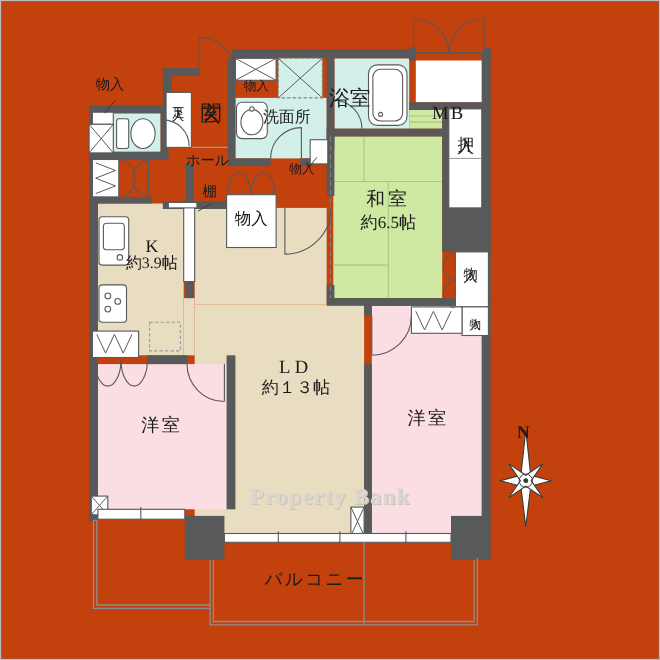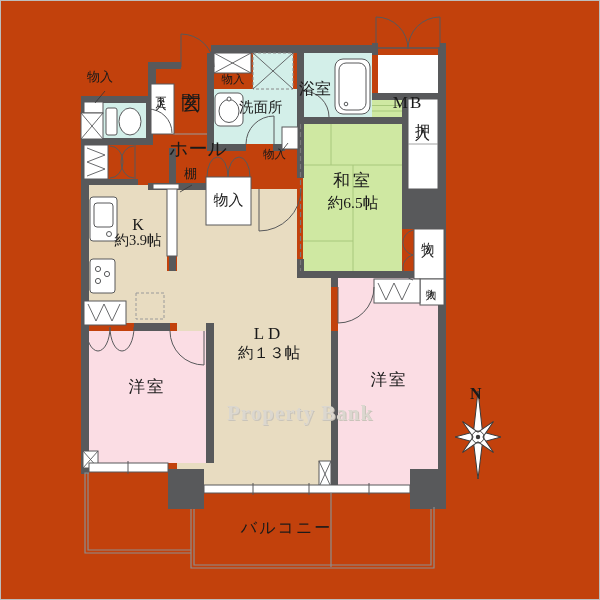--- a/index.html
+++ b/index.html
@@ -5,21 +5,21 @@
   html,body{margin:0;padding:0;background:#fff;}
   .plan{position:relative;width:600px;height:600px;background:#c2410c;
         border:1px solid #bdbdbd;box-sizing:border-box;overflow:hidden;
         font-family:"Liberation Serif","DejaVu Serif",serif;}
   .plan svg{position:absolute;left:0;top:0;}
   .lbl{position:absolute;color:#1a1a1a;line-height:1.1;white-space:nowrap;
        font-family:"Liberation Serif","DejaVu Serif",serif;}
   .ctr{text-align:center;}
   .v{writing-mode:vertical-rl;text-orientation:upright;letter-spacing:2px;}
   .watermark{position:absolute;font-weight:bold;color:#dbd7cf;
-             text-shadow:1px 1px 0 #c9c4ba;letter-spacing:1px;}
+             text-shadow:1px 1px 0 #c9c4ba;letter-spacing:1px;margin-top:38px;}
 </style>
 </head>
 <body>
 
 <div class="plan">
   <svg width="600" height="600" viewBox="0 0 600 600">
 
     <g>
       <rect x="102" y="102" width="43" height="35" fill="#d3efe9"></rect>
       <rect x="213" y="88" width="83" height="55" fill="#d3efe9"></rect>
@@ -201,24 +201,24 @@
       <circle r="6" fill="none" stroke="#3a3a3a" stroke-width="0.9"></circle>
       <circle r="2.2" fill="#3a3a3a"></circle>
     </g>
   </svg>
 
   <div class="lbl" style="left:86px;top:69px;font-size:13px;">物入</div>
   <div class="lbl v" style="left:179px;top:76px;height:60px;font-size:19px;">玄関</div>
   <div class="lbl v" style="left:154px;top:87px;height:44px;font-size:11px;letter-spacing:1px;">下足入</div>
   <div class="lbl ctr" style="left:214px;top:72px;width:36px;font-size:11.5px;">物入</div>
   <div class="lbl" style="left:238px;top:99px;font-size:14.5px;">洗面所</div>
-  <div class="lbl" style="left:298px;top:79px;font-size:16px;">浴室</div>
+  <div class="lbl" style="left:298px;top:79px;font-size:19px;">浴室</div>
   <div class="lbl ctr" style="left:377px;top:61px;width:60px;font-size:17px;letter-spacing:2px;margin-top:32px;">MB</div>
   <div class="lbl v" style="left:413px;top:110px;height:68px;font-size:15px;">押入</div>
-  <div class="lbl" style="left:168px;top:138px;font-size:19px;">ホール</div>
+  <div class="lbl" style="left:168px;top:138px;font-size:13px;">ホール</div>
   <div class="lbl" style="left:183px;top:166px;font-size:13px;">棚</div>
   <div class="lbl" style="left:262px;top:147px;font-size:11.5px;">物入</div>
   <div class="lbl ctr" style="left:205px;top:191px;width:45px;font-size:15px;">物入</div>
   <div class="lbl ctr" style="left:314px;top:171px;width:76px;font-size:17px;letter-spacing:3px;">和室</div>
   <div class="lbl ctr" style="left:304px;top:193px;width:96px;font-size:15.5px;">約6.5帖</div>
   <div class="lbl ctr" style="left:107px;top:215px;width:60px;font-size:16px;">K</div>
   <div class="lbl ctr" style="left:99px;top:232px;width:76px;font-size:14.5px;">約3.9帖</div>
   <div class="lbl ctr" style="left:240px;top:324px;width:56px;font-size:17px;letter-spacing:4px;">LD</div>
   <div class="lbl ctr" style="left:220px;top:343px;width:96px;font-size:15.5px;">約１３帖</div>
   <div class="lbl ctr" style="left:114px;top:377px;width:64px;font-size:16.5px;letter-spacing:2px;">洋室</div>

